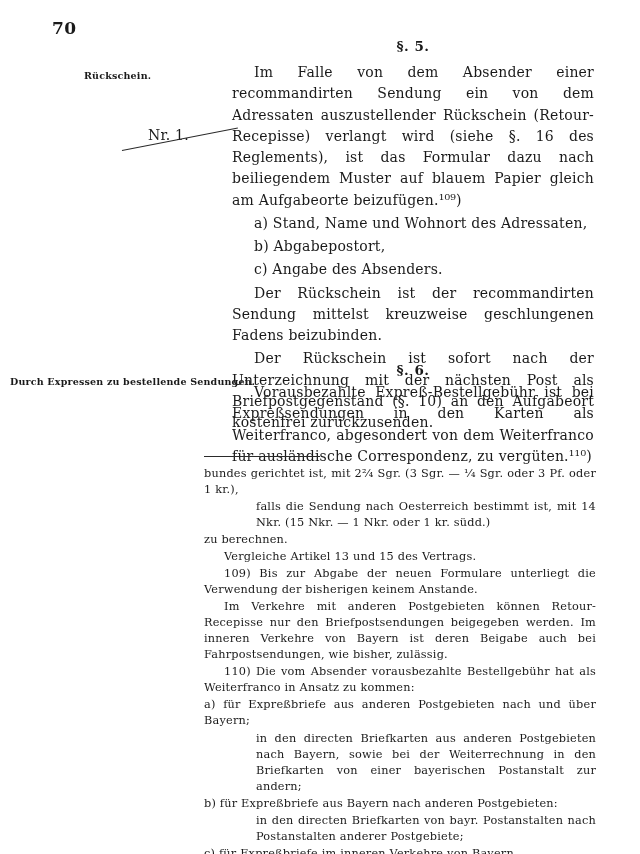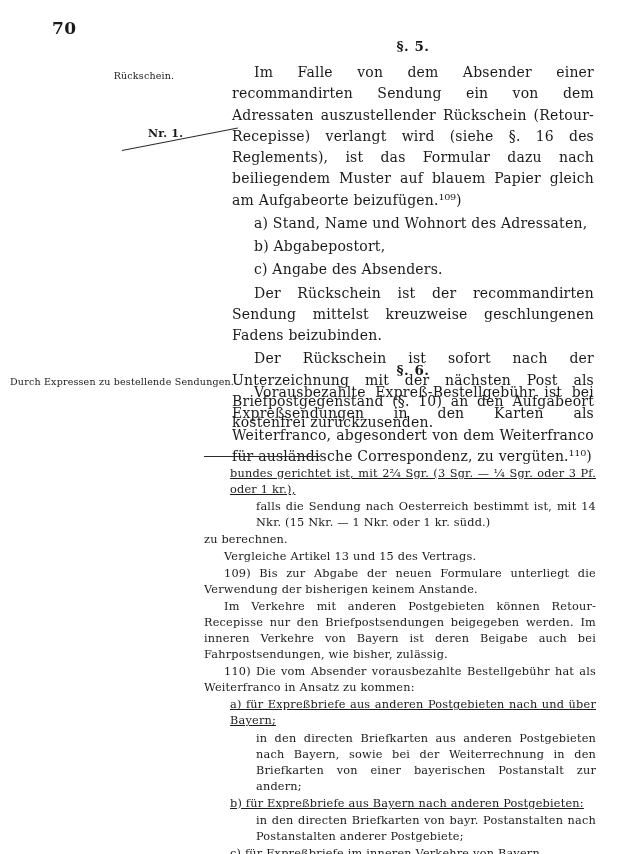--- a/index.html
+++ b/index.html
@@ -38,23 +38,23 @@
   }
   .section-head {
     text-align: center;
     font-weight: bold;
     font-size: 13.5px;
     letter-spacing: 0.5px;
   }
   .marginal {
     position: absolute;
     font-size: 9.5px;
-    font-weight: normal;
+    font-weight: bold;
     letter-spacing: 0.2px;
-    text-align: center;
+    text-align: left;
     white-space: nowrap;
   }
   .body-col {
     position: absolute;
     left: 232px;
     width: 362px;
     font-size: 14px;
     line-height: 1.52;
     text-align: justify;
     text-justify: inter-word;
@@ -62,22 +62,22 @@
   .body-col p {
     margin: 0 0 2px 0;
     text-indent: 22px;
   }
   .list-item {
     text-indent: 0;
     margin-left: 34px;
   }
   .blauer-hinweis {
     position: absolute;
-    font-size: 11px;
-    font-weight: bold;
+    font-size: 14px;
+    font-weight: normal;
     letter-spacing: 0.2px;
   }
   .rule-short {
     position: absolute;
     border-top: 1px solid #2a2a2a;
     height: 0;
   }
   .diag-line {
     position: absolute;
     height: 0;
@@ -91,22 +91,20 @@
     font-size: 11.3px;
     line-height: 1.42;
     text-align: justify;
   }
   .footnotes p {
     margin: 0 0 1px 0;
     text-indent: 20px;
   }
   .footnotes p.hang {
     text-indent: 0;
-    margin-left: 26px;
-    text-decoration: underline;
   }
   .footnotes p.hang2 {
     text-indent: 0;
     margin-left: 52px;
   }
   .footnotes p.flush {
     text-indent: 0;
     margin-left: 0;
   }
 </style>

